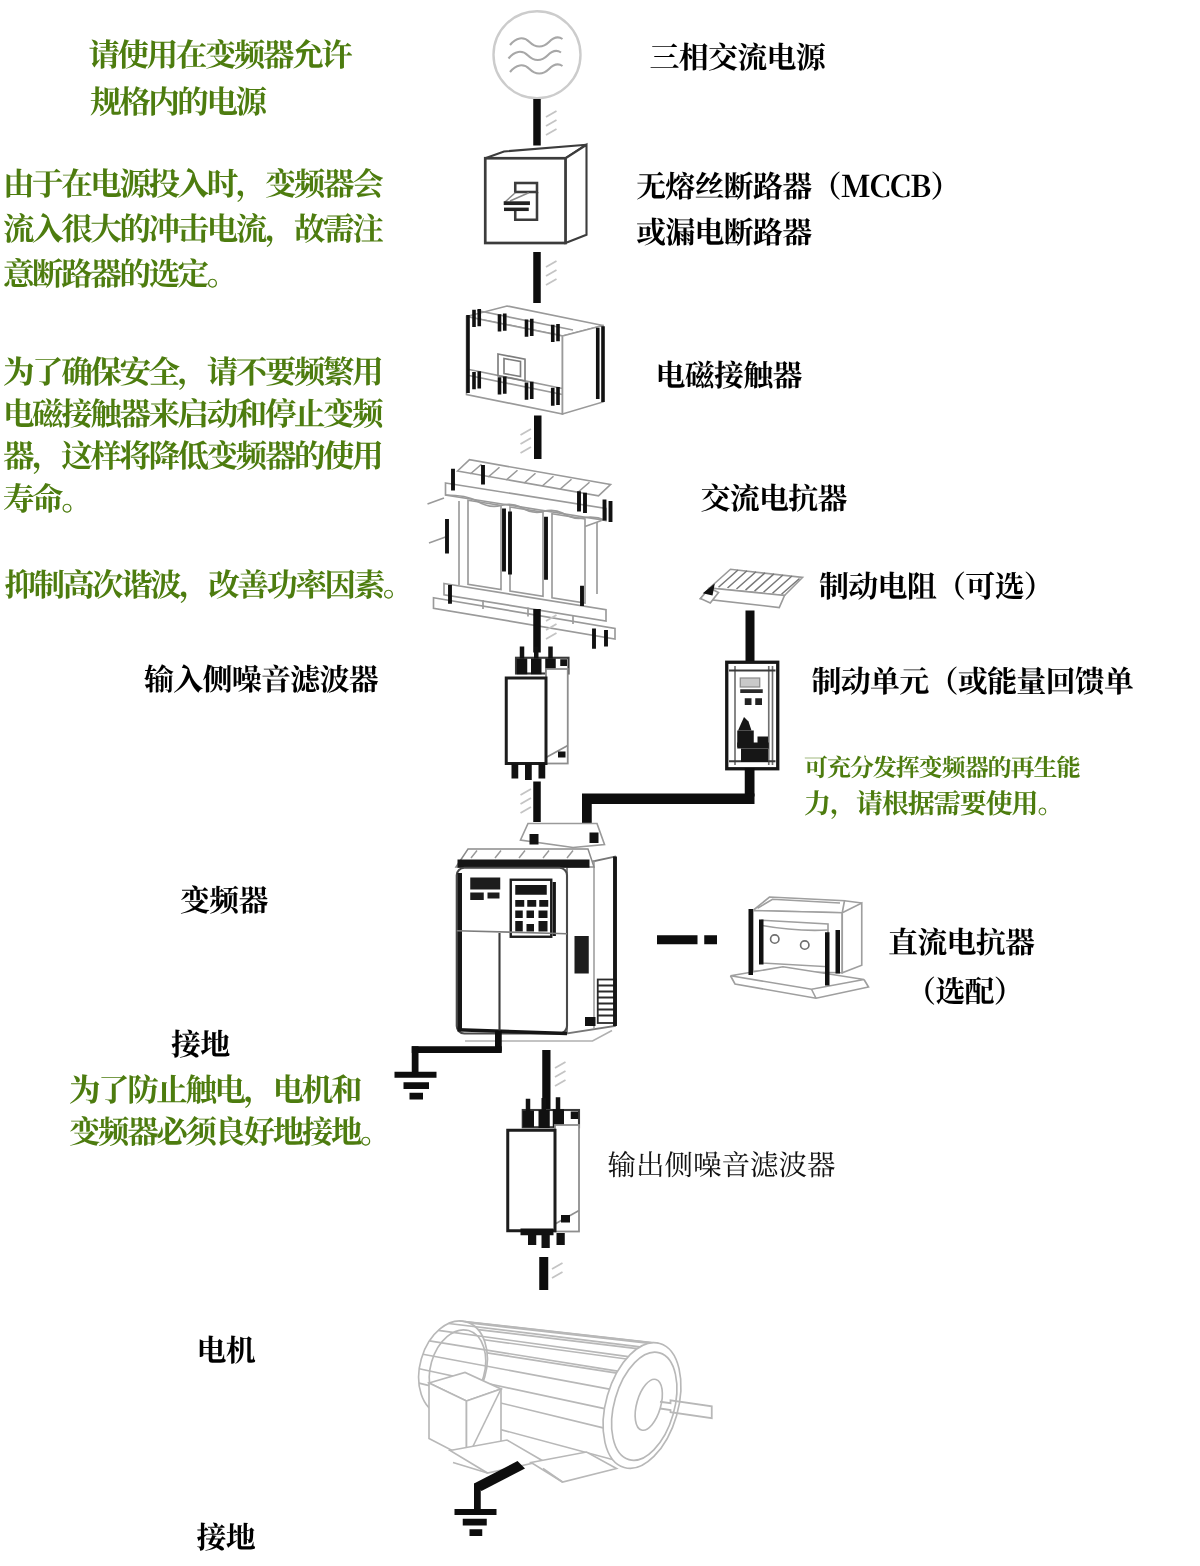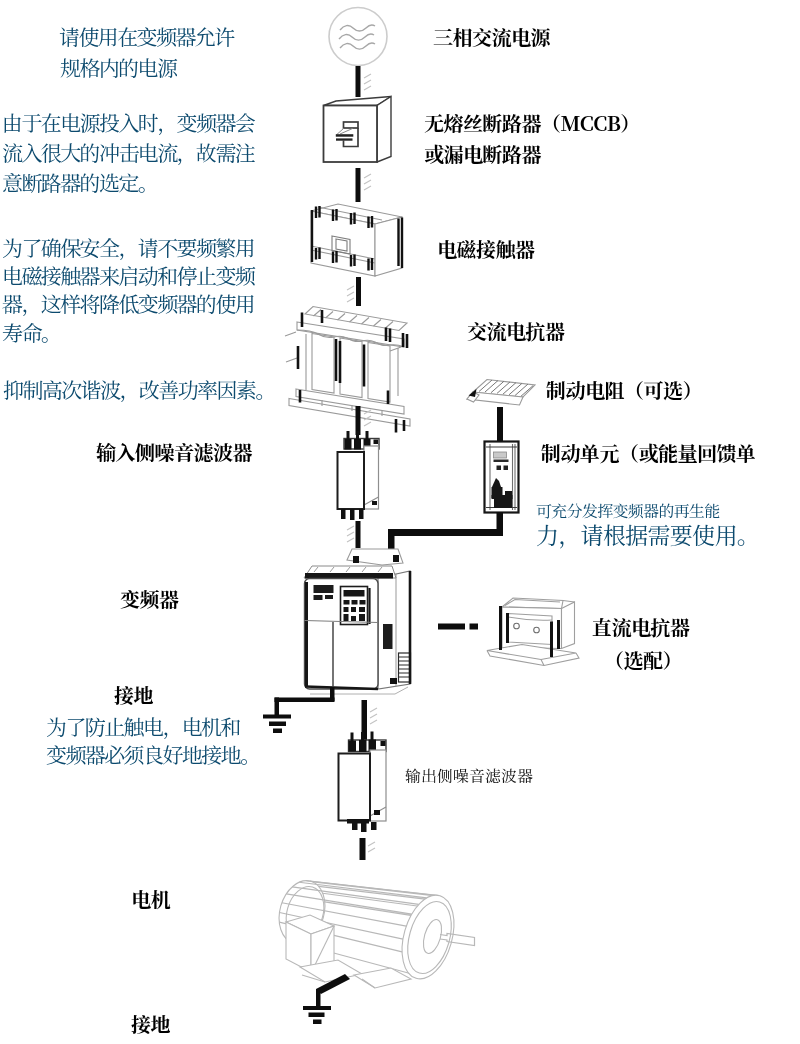--- a/index.html
+++ b/index.html
@@ -1,20 +1,20 @@
 <!DOCTYPE html>
 <html lang="zh-CN"><head>
 <meta charset="utf-8">
 <style>
   html,body{margin:0;padding:0;background:#fff;}
   #page{position:relative;width:800px;height:1044px;background:#fff;overflow:hidden;
         font-family:"Noto Serif SC","Liberation Serif",serif;color:#141414;}
-  .note{position:absolute;font-size:21px;line-height:29px;letter-spacing:-1.6px;white-space:pre;color:#0c4a6e;}
+  .note{position:absolute;font-size:21px;line-height:29px;letter-spacing:-1.6px;white-space:pre;color:#4d7c0f;font-weight:bold;}
   .lbl{position:absolute;font-size:20px;line-height:26px;letter-spacing:-0.5px;font-weight:bold;white-space:pre;color:#000;}
-  .lbl-normal{position:absolute;font-size:16px;line-height:25px;letter-spacing:0px;font-weight:normal;white-space:pre;color:#111;}
+  .lbl-normal{position:absolute;font-size:19px;line-height:25px;letter-spacing:0px;font-weight:normal;white-space:pre;color:#111;}
   svg{position:absolute;left:0;top:0;}
 </style>
 </head>
 <body>
 
 <div id="page">
 
   <svg width="800" height="1044" viewBox="0 0 800 1044">
 
     <g fill="none">
@@ -334,21 +334,21 @@
 
   <div class="lbl" style="left:433px;top:24px;">三相交流电源</div>
   <div class="lbl" style="left:424px;top:110px;">无熔丝断路器（MCCB）</div>
   <div class="lbl" style="left:424px;top:141px;">或漏电断路器</div>
   <div class="lbl" style="left:437px;top:236px;">电磁接触器</div>
   <div class="lbl" style="left:467px;top:318px;">交流电抗器</div>
   <div class="lbl" style="left:546px;top:377px;">制动电阻（可选）</div>
   <div class="lbl" style="left:541px;top:440px;">制动单元（或能量回馈单</div>
 
   <div class="note" style="left:536px;top:499px;line-height:24px;letter-spacing:-0.7px;font-size:16px;">可充分发挥变频器的再生能</div>
-  <div class="note" style="left:536px;top:523px;line-height:24px;letter-spacing:-0.7px;font-size:23px;">力，请根据需要使用。</div>
+  <div class="note" style="left:536px;top:523px;line-height:24px;letter-spacing:-0.7px;font-size:18px;">力，请根据需要使用。</div>
 
   <div class="lbl" style="left:96px;top:439px;">输入侧噪音滤波器</div>
   <div class="lbl" style="left:120px;top:586px;">变频器</div>
   <div class="lbl" style="left:592px;top:614px;">直流电抗器</div>
   <div class="lbl" style="left:604px;top:647px;">（选配）</div>
   <div class="lbl" style="left:114px;top:682px;">接地</div>
 
   <div class="note" style="left:46px;top:712px;line-height:28px;">为了防止触电，电机和</div>
   <div class="note" style="left:46px;top:740px;line-height:28px;">变频器必须良好地接地。</div>
 

